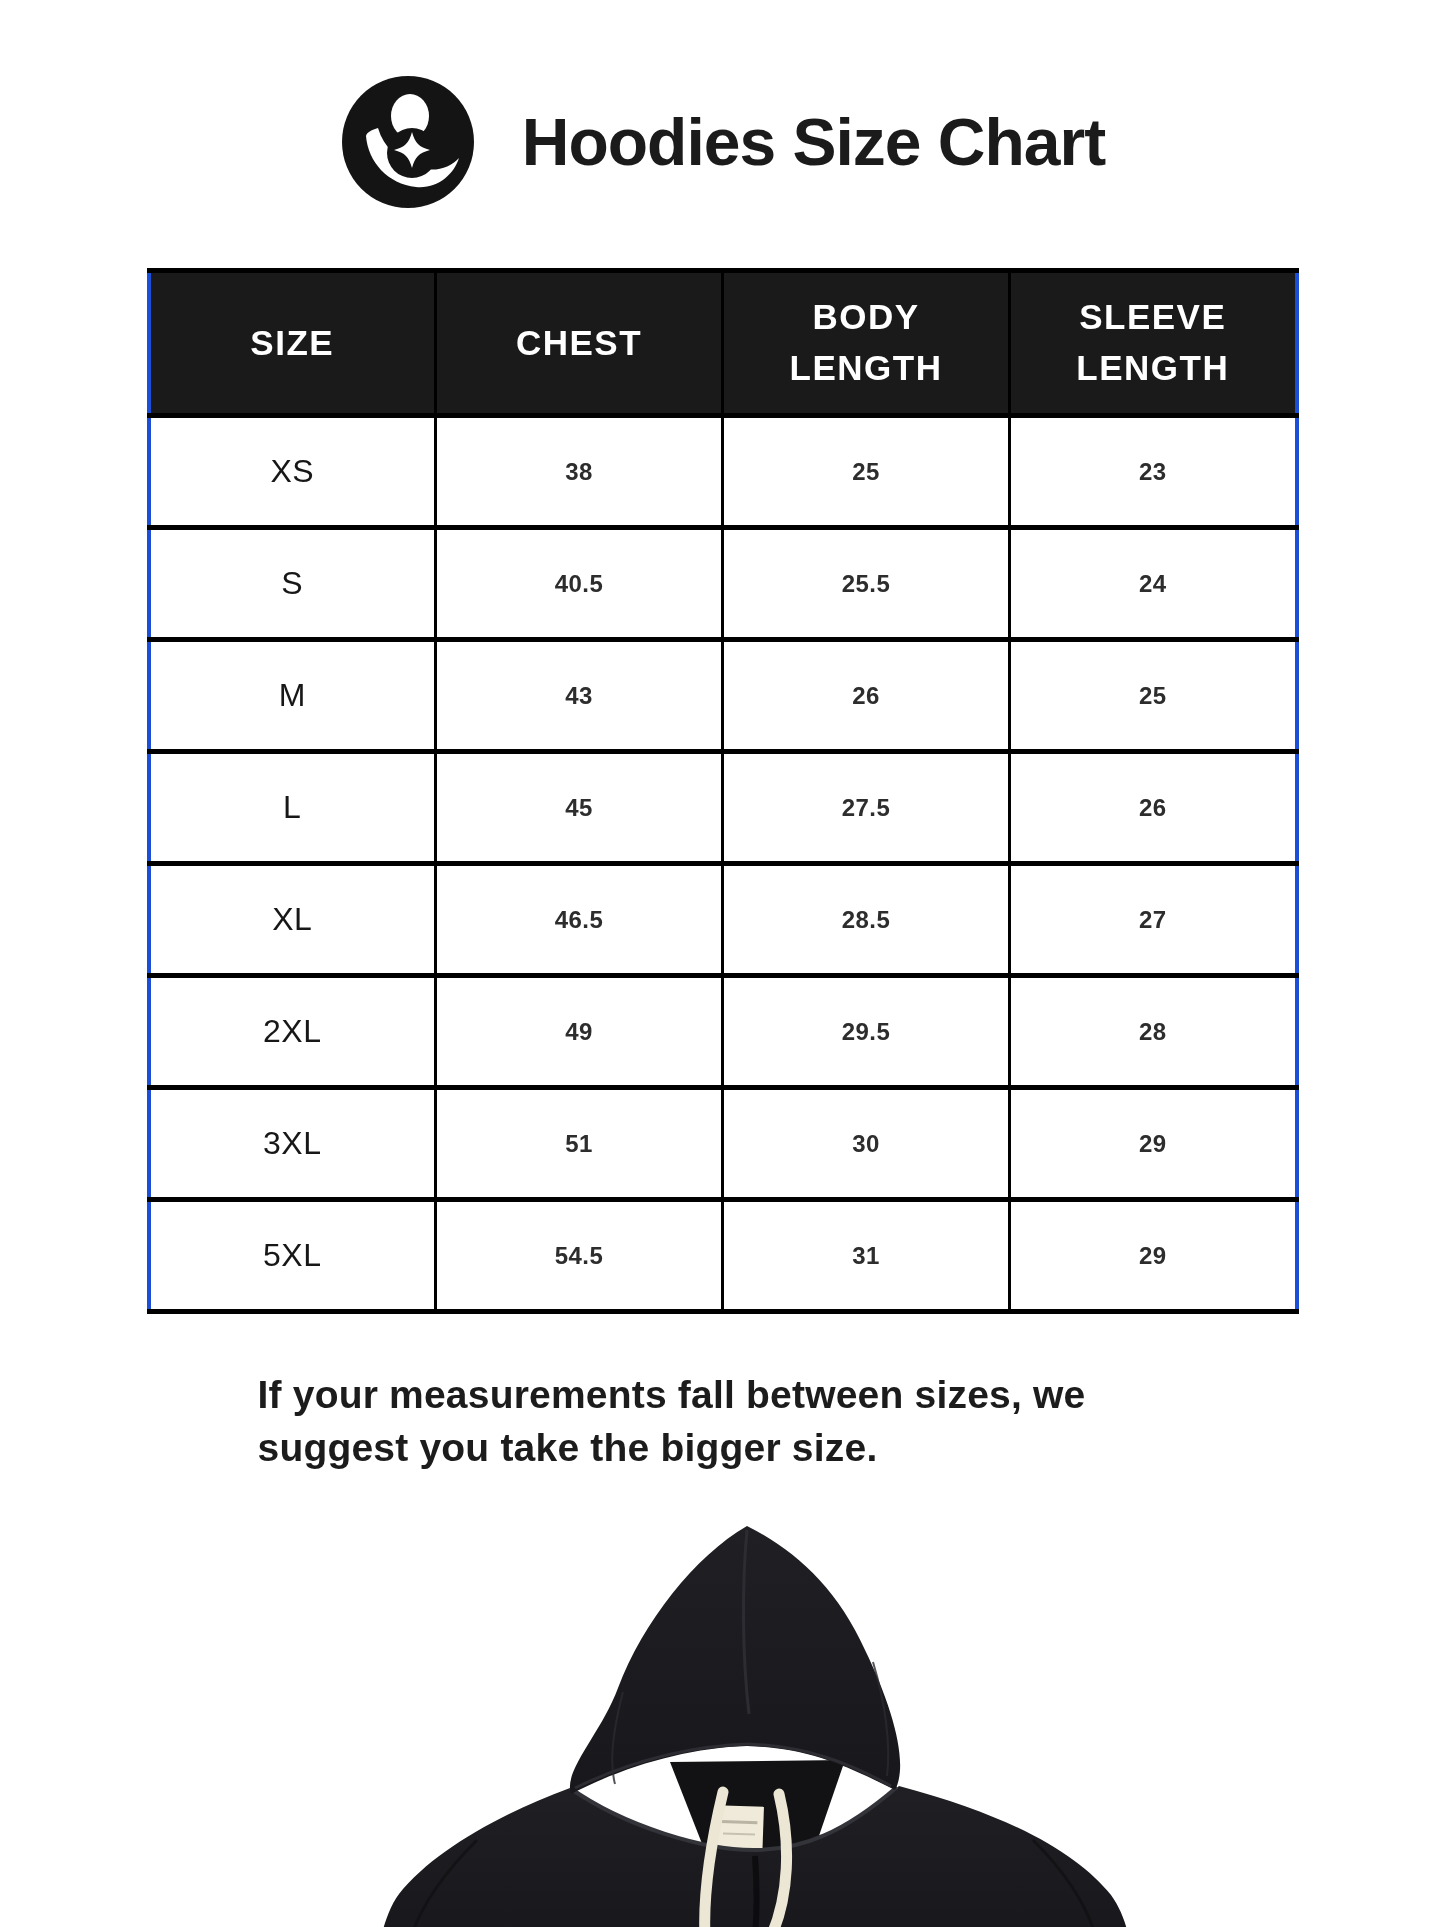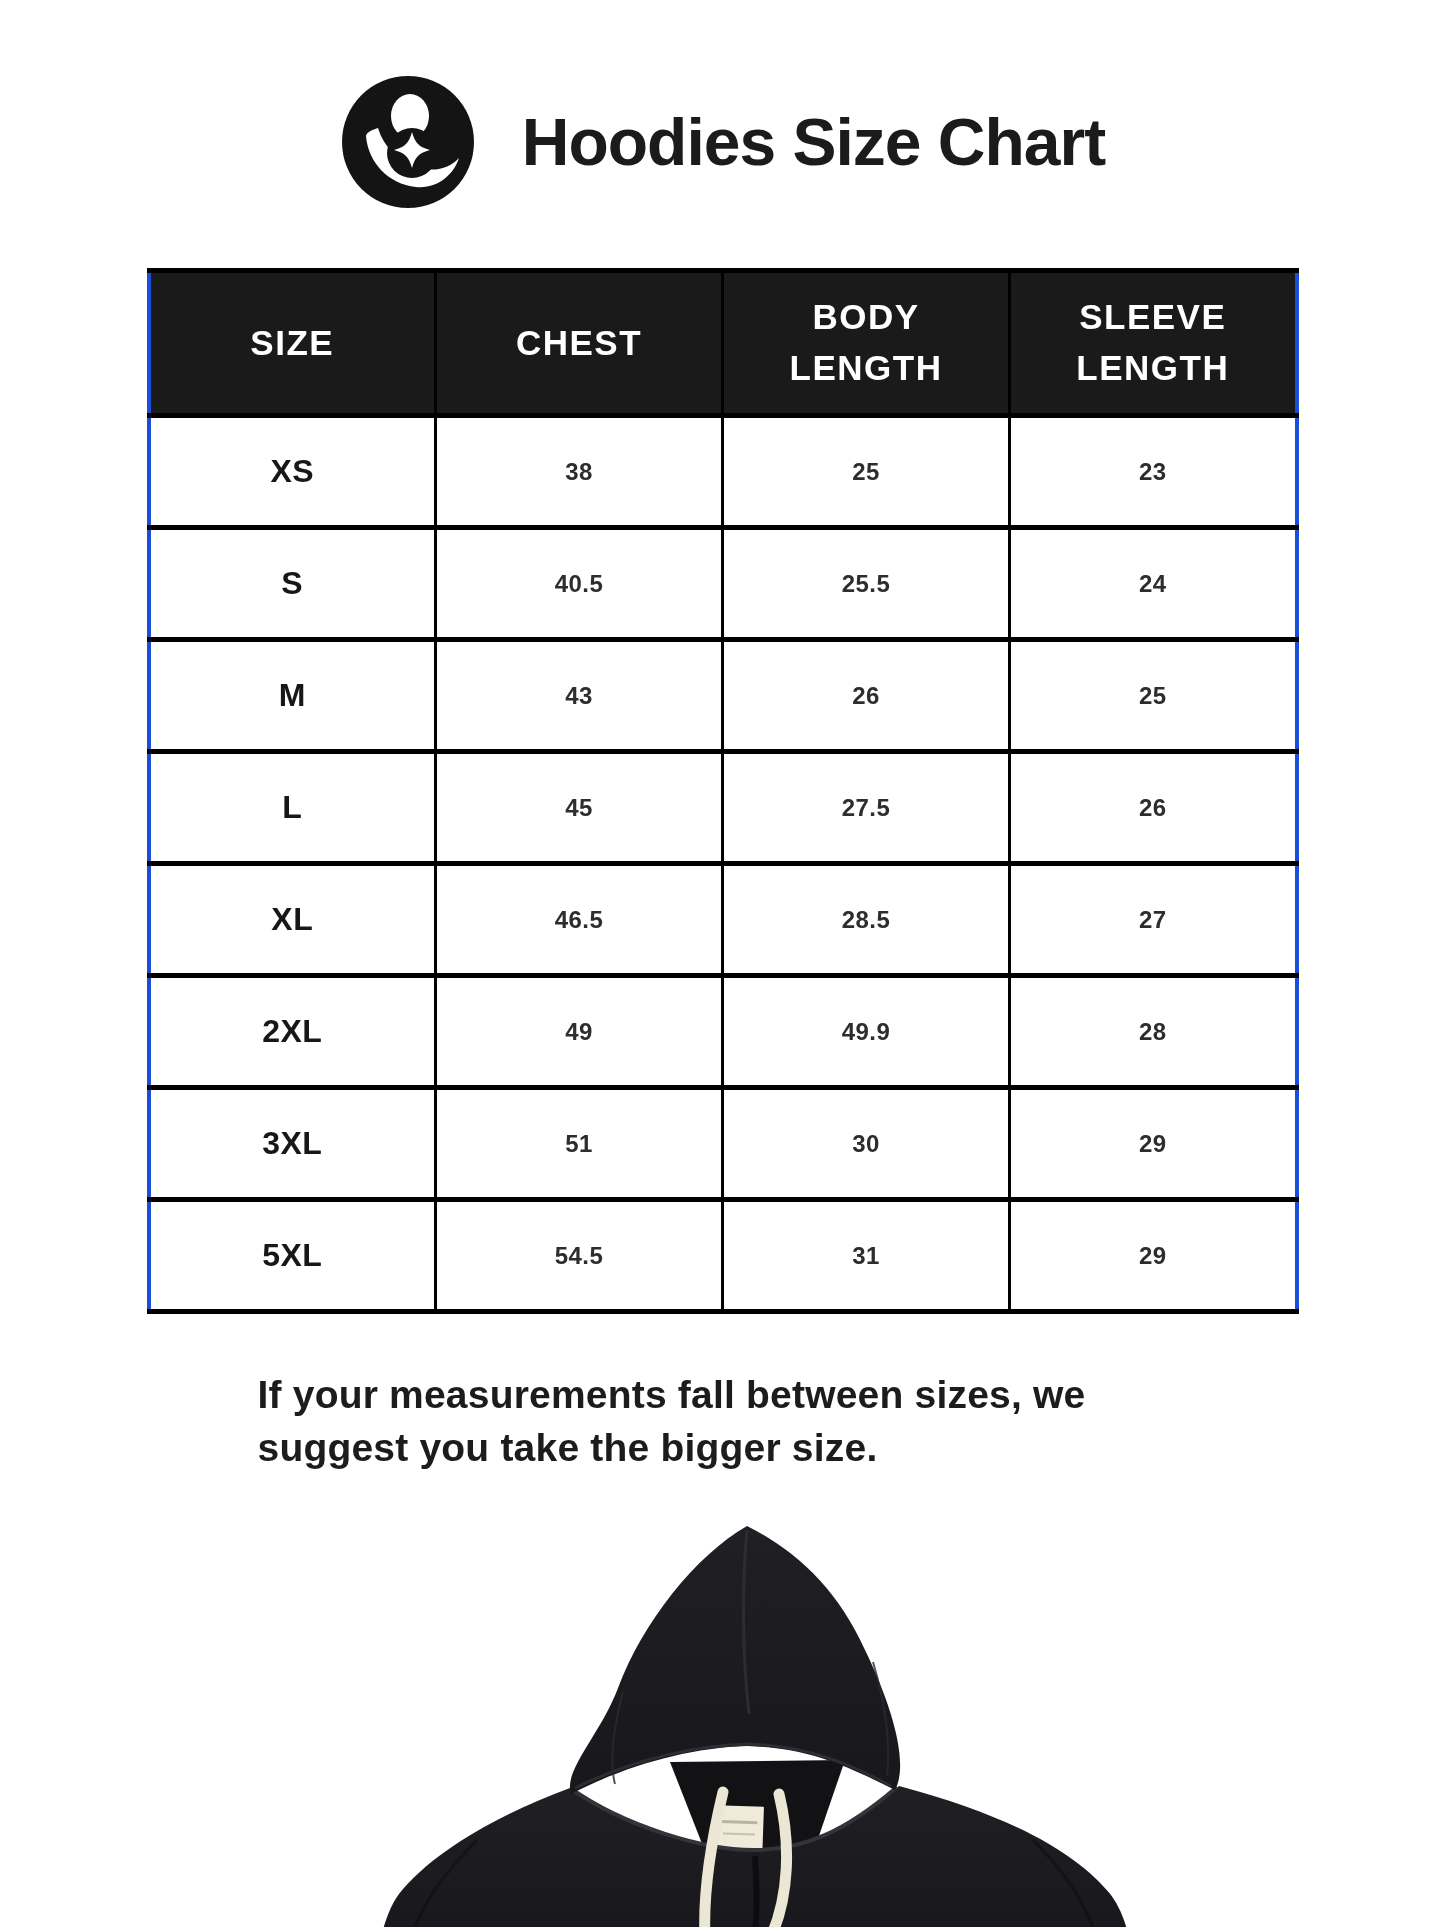--- a/index.html
+++ b/index.html
@@ -43,21 +43,21 @@
   .size-table thead th {
     height:145px;
     background:#1a1a1a;
     color:#ffffff;
     font-size:35px; font-weight:bold;
     letter-spacing:1.5px;
     line-height:1.45;
   }
   .hdr-label { display:inline-block; max-width:200px; }
   .size-table tbody td { height:112px; background:#ffffff; }
-  td.size-cell  { font-size:32px; font-weight:bold; color:#171717; letter-spacing:.5px; }
+  td.size-cell  { font-size:32px; font-weight:normal; color:#171717; letter-spacing:.5px; }
   td.value-cell { font-size:24px; font-weight:bold; color:#2d2d2d; letter-spacing:.5px; }
 
   
   .note {
     width:930px;
     margin:54px auto 0 auto;
     font-size:39px; font-weight:bold; color:#1c1c1c;
     line-height:1.37;
     letter-spacing:.2px;
   }
@@ -124,21 +124,21 @@
       </tr>
       <tr>
         <td class="size-cell">XL</td>
         <td class="value-cell">46.5</td>
         <td class="value-cell">28.5</td>
         <td class="value-cell">27</td>
       </tr>
       <tr>
         <td class="size-cell">2XL</td>
         <td class="value-cell">49</td>
-        <td class="value-cell">49.9</td>
+        <td class="value-cell">29.5</td>
         <td class="value-cell">28</td>
       </tr>
       <tr>
         <td class="size-cell">3XL</td>
         <td class="value-cell">51</td>
         <td class="value-cell">30</td>
         <td class="value-cell">29</td>
       </tr>
       <tr>
         <td class="size-cell">5XL</td>

